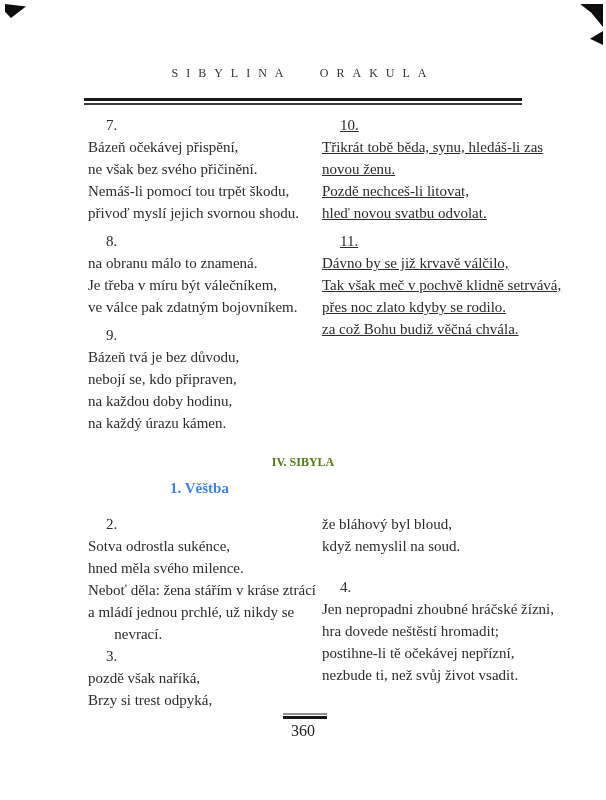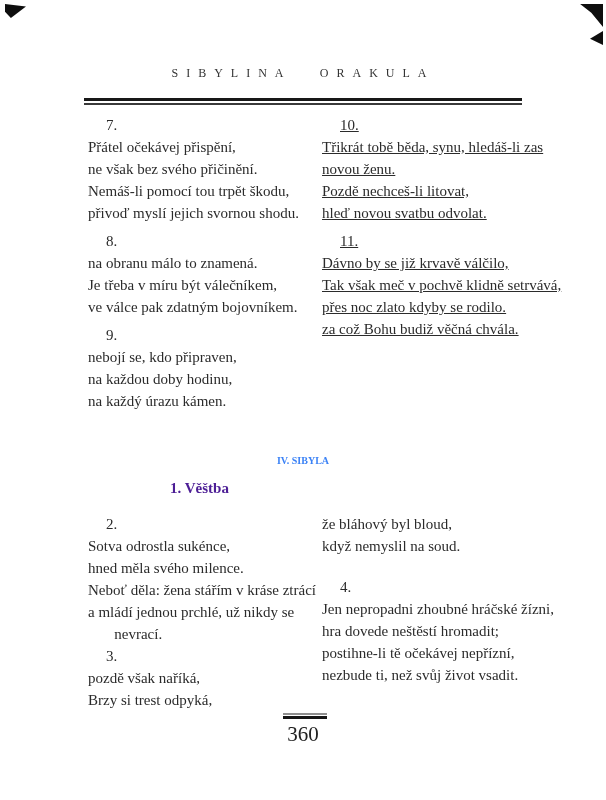--- a/index.html
+++ b/index.html
@@ -49,73 +49,74 @@
     font-size: 15px; line-height: 22px;
     white-space: pre;
   }
   .vline {
     font-size: 15px; line-height: 22px;
     white-space: pre;
   }
 
   .section-title {
     position: absolute; top: 455px; left: 0; width: 100%;
-    text-align: center; font-weight: bold; font-size: 10px;
-    color: #3b82f6;
+    text-align: center; font-weight: bold; font-size: 12px;
+    color: #4d7c0f;
   }
   .section-subtitle {
     position: absolute; top: 480px; left: 170px;
     font-weight: bold; font-size: 15px;
-    color: #4c1d95;
+    color: #3b82f6;
   }
 
   .foot-rule {
     position: absolute; top: 713px; left: 283px; width: 44px;
     height: 1px;
     border-top: 2px solid #8f8f8f;
     border-bottom: 3px solid #161616;
   }
   .page-number {
     position: absolute; top: 722px; left: 0; width: 100%;
-    text-align: center; font-size: 21px; color: #222;
+    text-align: center; font-size: 16px; color: #222;
   }
 </style>
 </head>
 <body>
 
 <div class="page">
 
   <div class="artifact tl"></div>
   <div class="artifact tr"></div>
   <div class="artifact re"></div>
 
   <div class="running-head">SIBYLINA ORAKULA</div>
   <div class="head-rule"></div>
 
   <div class="col col-s1-left">
     <div class="verse">
       <div class="verse-number">7.</div>
       <div class="verse-lines">
-          <div class="vline">Přátel očekávej přispění,</div>
+          <div class="vline">Bázeň očekávej přispění,</div>
           <div class="vline">ne však bez svého přičinění.</div>
           <div class="vline">Nemáš-li pomocí tou trpět škodu,</div>
           <div class="vline">přivoď myslí jejich svornou shodu.</div>
         </div>
     </div>
     <div class="verse">
       <div class="verse-number">8.</div>
       <div class="verse-lines">
           <div class="vline">na obranu málo to znamená.</div>
           <div class="vline">Je třeba v míru být válečníkem,</div>
           <div class="vline">ve válce pak zdatným bojovníkem.</div>
         </div>
     </div>
     <div class="verse">
       <div class="verse-number">9.</div>
       <div class="verse-lines">
+          <div class="vline">Bázeň tvá je bez důvodu,</div>
           <div class="vline">nebojí se, kdo připraven,</div>
           <div class="vline">na každou doby hodinu,</div>
           <div class="vline">na každý úrazu kámen.</div>
         </div>
     </div>
   </div>
 
   <div class="col col-s1-right">
     <div class="verse">
       <div class="verse-number">10.</div>

